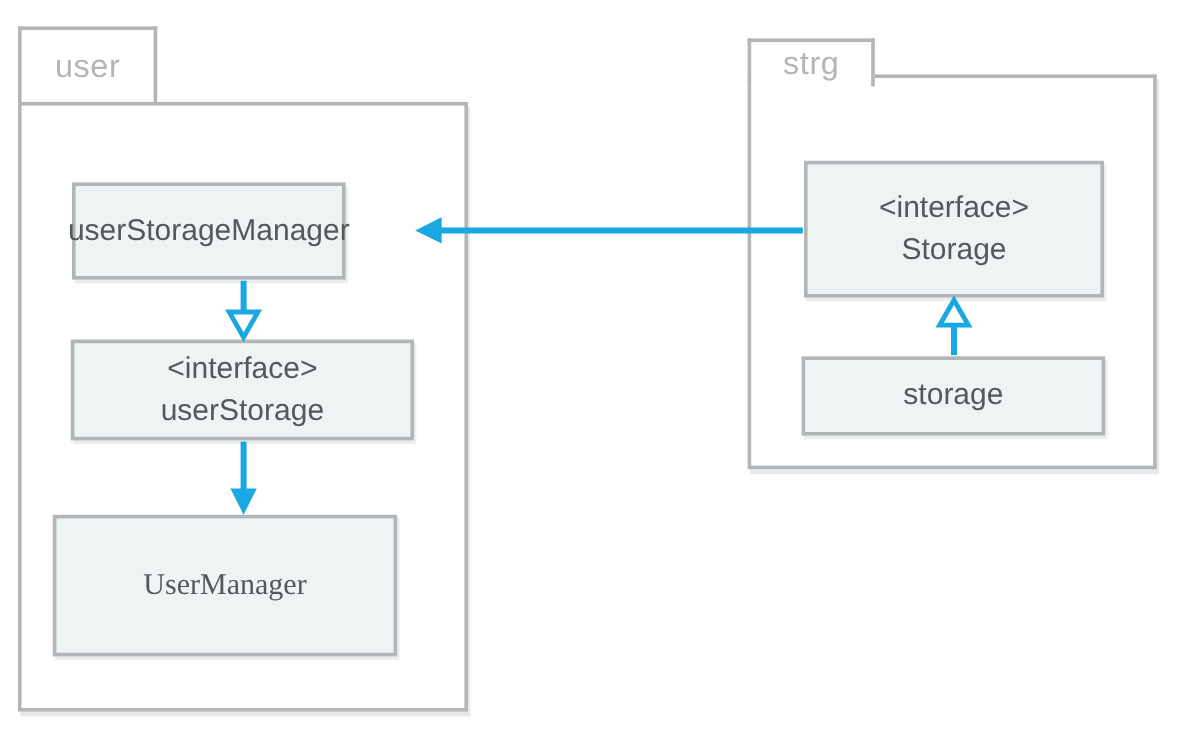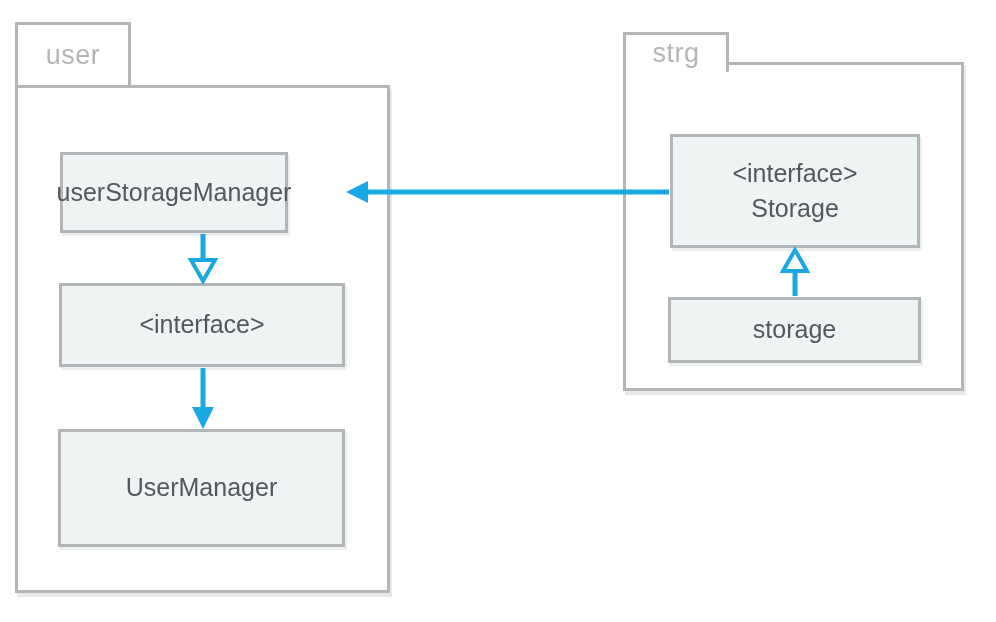--- a/index.html
+++ b/index.html
@@ -58,21 +58,21 @@
   }
   
   .tab-user  { left: 15px;  top: 22px; width: 116px; height: 63px; }
   .body-user { left: 15px;  top: 85px; width: 375px; height: 508px; }
   
   .tab-strg  { left: 623px; top: 32px; width: 106px; height: 40px; }
   .body-strg { left: 623px; top: 62px; width: 341px; height: 329px; }
   
   .node-userStorageManager { left: 60px;  top: 152px; width: 228px; height: 81px;  }
   .node-userStorage        { left: 59px;  top: 283px; width: 286px; height: 84px;  }
-  .node-UserManager        { left: 58px;  top: 429px; width: 287px; height: 118px; }
+  .node-UserManager        { left: 44px;  top: 429px; width: 287px; height: 118px; font-family: Liberation Serif, serif; }
   .node-Storage            { left: 670px; top: 134px; width: 250px; height: 114px; }
   .node-storage            { left: 668px; top: 297px; width: 253px; height: 66px;  }
   .arrow-layer {
     position: absolute;
     left: 0; top: 0;
     width: 996px; height: 622px;
     z-index: 4;
     pointer-events: none;
   }
   .arrow-layer line    { stroke: var(--arrow); stroke-width: 5; }
@@ -93,20 +93,21 @@
     <span>strg</span>
   </div>
   <div class="package-body body-strg"></div>
 
   <div class="node node-userStorageManager">
     <span>userStorageManager</span>
   </div>
 
   <div class="node node-userStorage">
     <span>&lt;interface&gt;</span>
+    <span>userStorage</span>
   </div>
 
   <div class="node node-UserManager">
     <span>UserManager</span>
   </div>
 
   <div class="node node-Storage">
     <span>&lt;interface&gt;</span>
     <span>Storage</span>
   </div>

